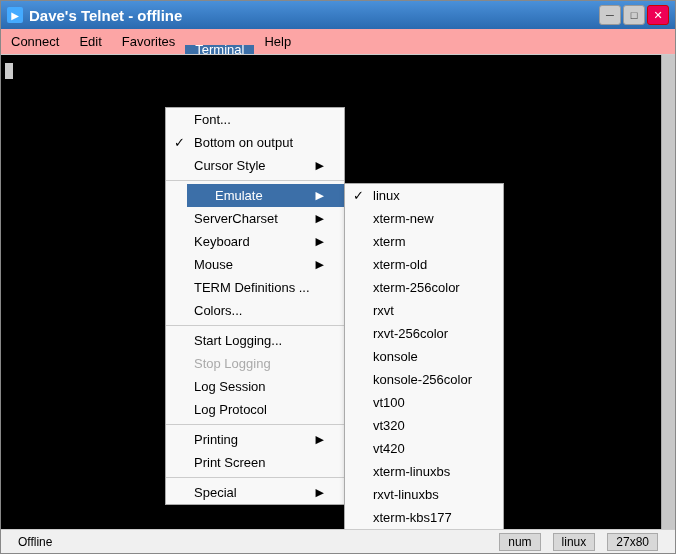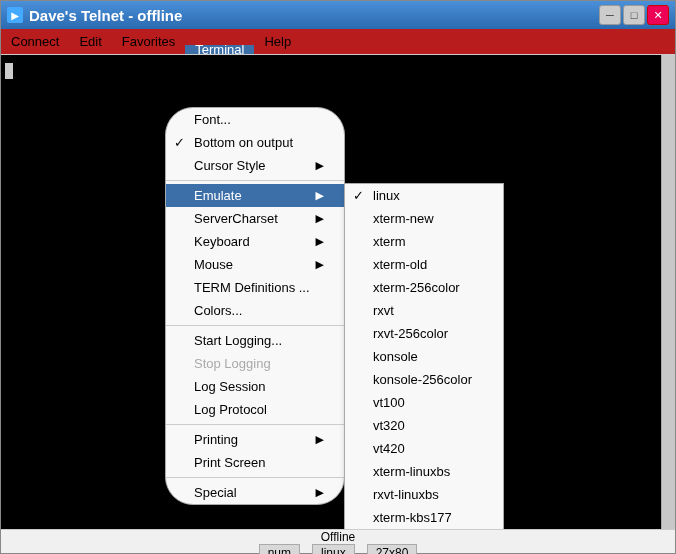--- a/index.html
+++ b/index.html
@@ -72,21 +72,21 @@
     }
 
     .tb-btn.close {
       background: #e05;
       color: #fff;
       border-color: #c00;
     }
 
     
     .menu-bar {
-      background: #b91c1c;
+      background: #fca5a5;
       border-bottom: 1px solid #ccc;
       height: 26px;
       display: flex;
       align-items: stretch;
     }
 
     .menu-item {
       padding: 0 10px;
       display: flex;
       align-items: center;
@@ -132,21 +132,20 @@
     
     .status-bar {
       background: #f0f0f0;
       border-top: 1px solid #ccc;
       height: 24px;
       display: flex;
       align-items: center;
       padding: 0 17px;
       font-size: 12px;
       gap: 0;
-      flex-direction: column;
     }
 
     .status-left {
       flex: 1;
       color: #000;
     }
 
     .status-right {
       display: flex;
       gap: 12px;
@@ -228,21 +227,20 @@
     .submenu-item .check {
       position: absolute;
       left: 8px;
       font-size: 13px;
     }
 
     
     .terminal-dropdown {
       top: 52px;
       left: 164px;
-      border-radius: 28px;
     }
   </style>
 </head>
 <body>
 
 <div class="window">
 
   <div class="title-bar">
     <div class="title-bar-icon">▶</div>
     <span class="title-bar-text">Dave's Telnet - offline</span>
@@ -275,21 +273,21 @@
         <span class="check">✓</span>
         <span>Bottom on output</span>
       </div>
 
       <div class="dropdown-item">
         <span>Cursor Style</span>
         <span class="arrow">▶</span>
       </div>
       <div class="dropdown-separator"></div>
 
-      <div class="dropdown-item" style="background:#3c6fa8; color:#fff; position:relative;">
+      <div class="dropdown-item" style="background:#3c6fa8; color:#fff; position:relative;margin-left:21px;">
         <span>Emulate</span>
         <span class="arrow">▶</span>
 
         <div class="submenu" style="top:-1px; left:100%;">
           <div class="submenu-item">
             <span class="check">✓</span>
             <span>linux</span>
           </div>
           <div class="submenu-item">
             <span>xterm-new</span>

